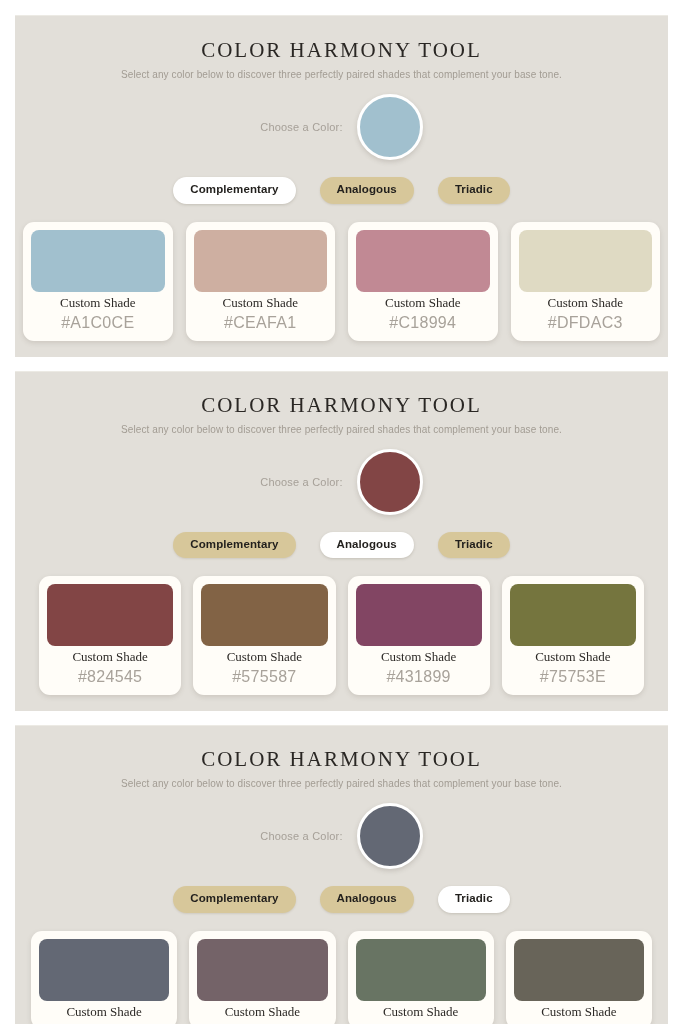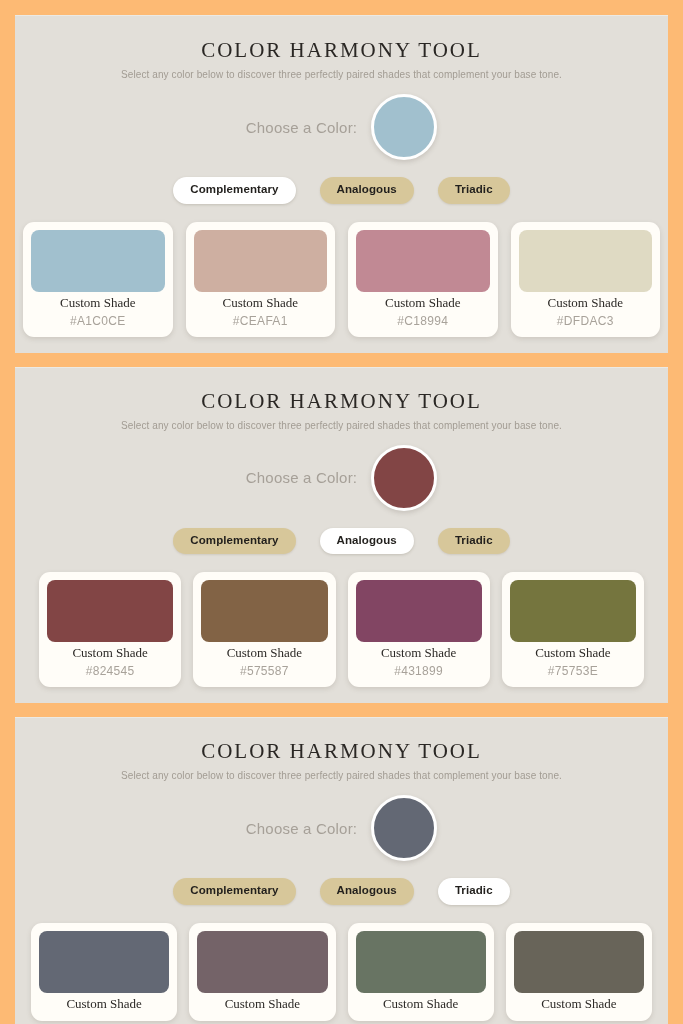--- a/index.html
+++ b/index.html
@@ -13,21 +13,21 @@
     background: #d8d5d0;
     font-family: "Liberation Sans", sans-serif;
     overflow: hidden;
   }
 
   .app {
     width: 683px;
     height: 1024px;
     display: flex;
     flex-direction: column;
-    background: #fdba74;
+    background: #ffffff;
   }
 
   
   .section {
     background: #e2dfd9;
     margin: 0 15px;
     position: relative;
     padding: 20px 0 14px 0;
     border-top: 1px solid #eceae4;
   }
@@ -62,21 +62,21 @@
   
   .picker-row {
     display: flex;
     align-items: center;
     justify-content: center;
     margin-top: 14px;
     gap: 14px;
   }
 
   .picker-label {
-    font-size: 15px;
+    font-size: 11px;
     color: #a6a098;
     letter-spacing: .2px;
   }
 
   .picker-swatch {
     width: 66px;
     height: 66px;
     border-radius: 50%;
     border: 3px solid #ffffff;
     box-shadow: 0 2px 5px rgba(90,80,70,.20);
@@ -140,21 +140,21 @@
     font-family: "Liberation Serif", serif;
     font-size: 13px;
     color: #2c2926;
     text-align: center;
     margin-top: 4px;
     line-height: 1.15;
   }
 
   .card-hex {
     font-family: "Liberation Sans", sans-serif;
-    font-size: 12px;
+    font-size: 16px;
     color: #a8a29a;
     text-align: center;
     margin-top: 3px;
     letter-spacing: .3px;
   }
 </style>
 </head>
 <body>
 
 <div class="app">

